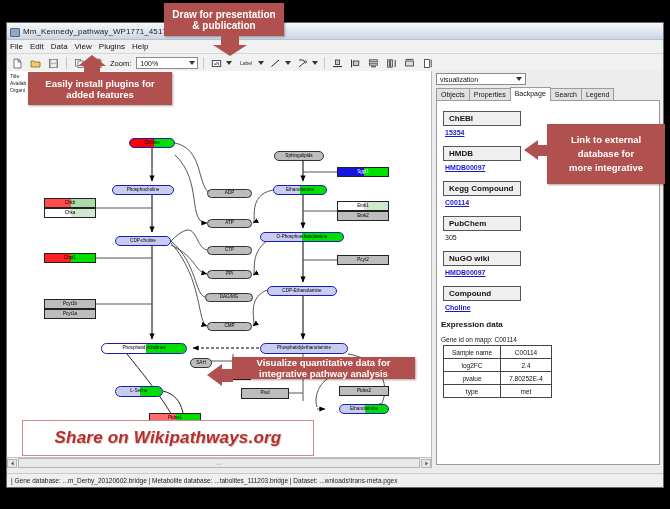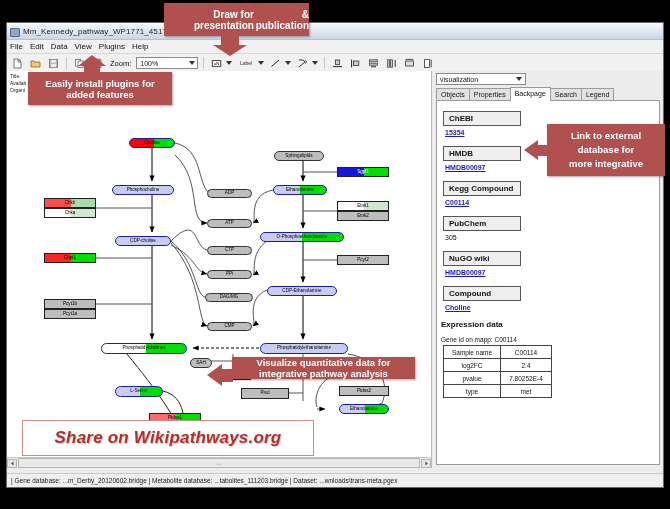--- a/index.html
+++ b/index.html
@@ -497,35 +497,35 @@
             </table>
         </div>
       </div>
     </div>
 
     <div class="statusbar">
       <span>| Gene database: ...m_Derby_20120602.bridge | Metabolite database: ...tabolites_111203.bridge | Dataset: ...wnloads\trans-meta.pgex</span>
     </div>
   </div>
 
-  <div class="callout" style="left:164px;top:3px;width:145px;height:33px;font-size:10px;flex-direction:row;text-align:right;">
+  <div class="callout" style="left:164px;top:3px;width:120px;height:33px;font-size:10px;flex-direction:column;text-align:right;">
     <span>Draw for presentation</span>
     <span>&amp; publication</span>
   </div>
   <div class="arrow-stem" style="left:221px;top:36px;width:18px;height:9px;"></div>
   <div class="arrow" style="left:213px;top:45px;border-left:17px solid transparent;border-right:17px solid transparent;border-top:11px solid #b0514f;"></div>
 
   <div class="callout" style="left:28px;top:72px;width:144px;height:33px;font-size:9.5px;flex-direction:column;">
     <span>Easily install plugins for</span>
     <span>added features</span>
   </div>
   <div class="arrow-stem" style="left:84px;top:66px;width:16px;height:7px;"></div>
   <div class="arrow" style="left:78px;top:55px;border-left:14px solid transparent;border-right:14px solid transparent;border-bottom:11px solid #b0514f;"></div>
 
-  <div class="callout" style="left:547px;top:124px;width:118px;height:52px;font-size:9.5px;flex-direction:column;line-height:14px;">
+  <div class="callout" style="left:547px;top:124px;width:118px;height:60px;font-size:9.5px;flex-direction:column;line-height:14px;">
     <span>Link  to external</span>
     <span>database  for</span>
     <span>more integrative</span>
   </div>
   <div class="arrow-stem" style="left:538px;top:145px;width:10px;height:11px;"></div>
   <div class="arrow" style="left:524px;top:140px;border-top:10px solid transparent;border-bottom:10px solid transparent;border-right:14px solid #b0514f;"></div>
 
   <div class="callout" style="left:232px;top:357px;width:183px;height:22px;font-size:9.5px;flex-direction:column;">
     <span>Visualize quantitative data  for</span>
     <span>integrative pathway analysis</span>

